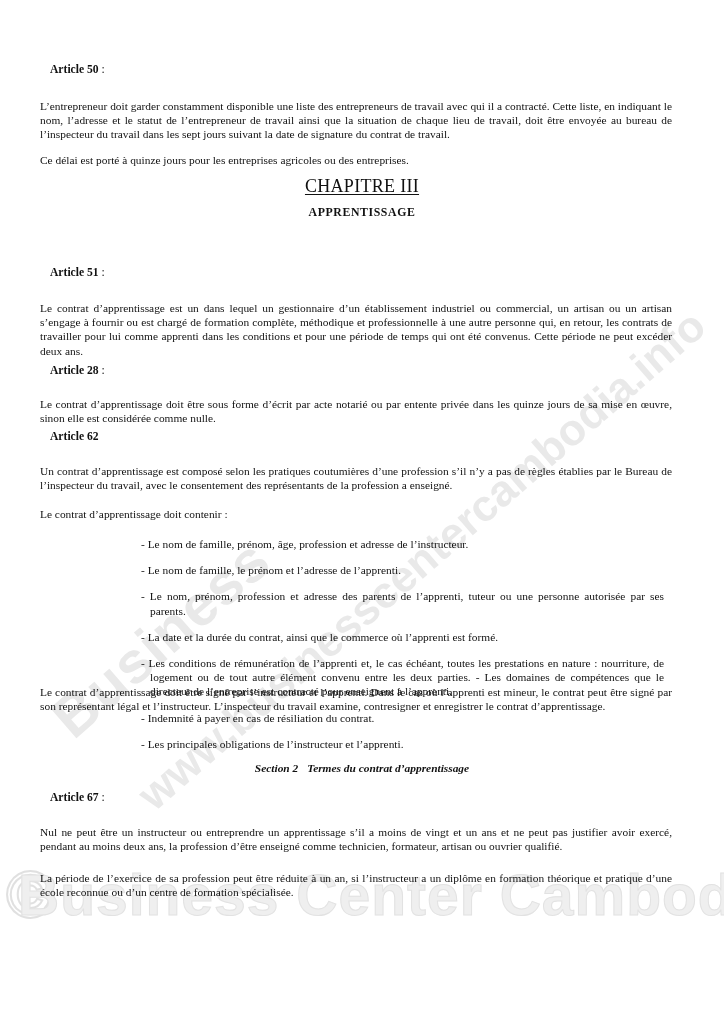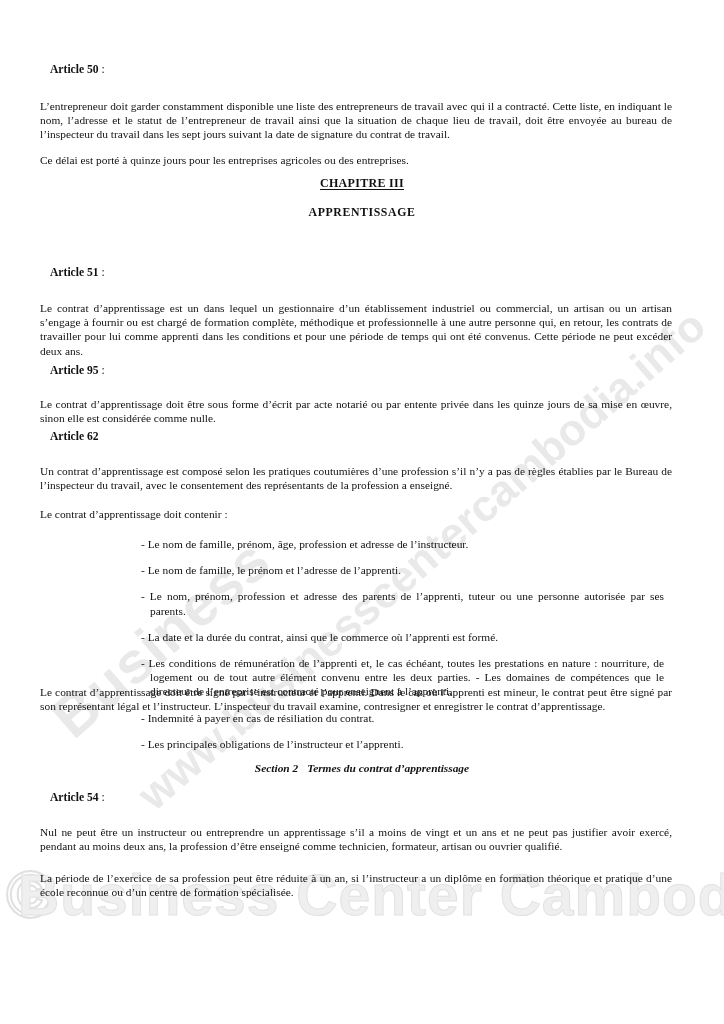--- a/index.html
+++ b/index.html
@@ -103,22 +103,22 @@
   }
 
   .ctr {
     position: absolute;
     left: 0;
     width: 724px;
     text-align: center;
     white-space: nowrap;
   }
   .chapitre {
-    font-size: 12px;
-    font-weight: bold;
+    font-size: 18px;
+    font-weight: normal;
     letter-spacing: 0.3px;
   }
   .chapitre span.u {
     text-decoration: underline;
     text-underline-offset: 2px;
   }
   .apprentissage {
     font-size: 11.8px;
     font-weight: bold;
     letter-spacing: 0.6px;
@@ -171,21 +171,21 @@
 
     <div class="ctr chapitre" style="top:176px"><span class="u">CHAPITRE III</span></div>
 
     <div class="ctr apprentissage" style="top:205px">APPRENTISSAGE</div>
 
 
     <div class="article-head" style="top:266px"><span>Article 51</span><span class="colon"> :</span></div>
 
     <div class="blk body-par" style="top:294px">Le contrat d’apprentissage est un dans lequel un gestionnaire d’un établissement industriel ou commercial, un artisan ou un artisan s’engage à fournir ou est chargé de formation complète, méthodique et professionnelle à une autre personne qui, en retour, les contrats de travailler pour lui comme apprenti dans les conditions et pour une période de temps qui ont été convenus. Cette période ne peut excéder deux ans.</div>
 
-    <div class="article-head" style="top:364px"><span>Article 95</span><span class="colon"> :</span></div>
+    <div class="article-head" style="top:364px"><span>Article 28</span><span class="colon"> :</span></div>
 
     <div class="blk body-par" style="top:390px">Le contrat d’apprentissage doit être sous forme d’écrit par acte notarié ou par entente privée dans les quinze jours de sa mise en œuvre, sinon elle est considérée comme nulle.</div>
 
     <div class="article-head" style="top:430px"><span>Article 62</span><span class="colon"></span></div>
 
     <div class="blk body-par" style="top:457px">Un contrat d’apprentissage est composé selon les pratiques coutumières d’une profession s’il n’y a pas de règles établies par le Bureau de l’inspecteur du travail, avec le consentement des représentants de la profession a enseigné.</div>
 
     <div class="blk body-par" style="top:500px">Le contrat d’apprentissage doit contenir :</div>
 
     <div class="bullets" style="top:525px">
@@ -197,20 +197,20 @@
         <li>- Les conditions de rémunération de l’apprenti et, le cas échéant, toutes les prestations en nature : nourriture, de logement ou de tout autre élément convenu entre les deux parties. - Les domaines de compétences que le directeur de l’entreprise est contracté pour enseignent à l’apprenti.</li>
         <li>- Indemnité à payer en cas de résiliation du contrat.</li>
         <li>- Les principales obligations de l’instructeur et l’apprenti.</li>
       </ul>
     </div>
 
     <div class="blk body-par" style="top:678px">Le contrat d’apprentissage doit être signé par l’instructeur et l’apprenti. Dans le cas où l’apprenti est mineur, le contrat peut être signé par son représentant légal et l’instructeur. L’inspecteur du travail examine, contresigner et enregistrer le contrat d’apprentissage.</div>
 
     <div class="ctr section-head" style="top:762px"><span>Section 2</span><span class="gap"></span><span>Termes du contrat d’apprentissage</span></div>
 
-    <div class="article-head" style="top:791px"><span>Article 54</span><span class="colon"> :</span></div>
+    <div class="article-head" style="top:791px"><span>Article 67</span><span class="colon"> :</span></div>
 
     <div class="blk body-par" style="top:864px">La période de l’exercice de sa profession peut être réduite à un an, si l’instructeur a un diplôme en formation théorique et pratique d’une école reconnue ou d’un centre de formation spécialisée.</div>
 
     <div class="blk body-par" style="top:818px">Nul ne peut être un instructeur ou entreprendre un apprentissage s’il a moins de vingt et un ans et ne peut pas justifier avoir exercé, pendant au moins deux ans, la profession d’être enseigné comme technicien, formateur, artisan ou ouvrier qualifié.</div>
 
   </div>
 </div>
 
 </body></html>

